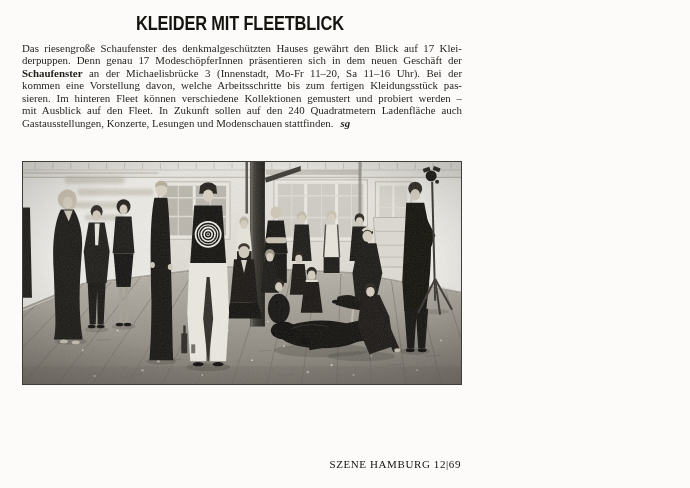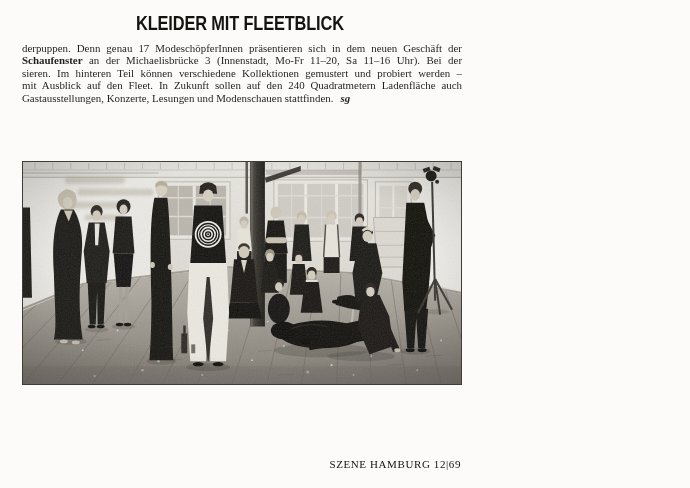--- a/index.html
+++ b/index.html
@@ -43,23 +43,25 @@
 <body>
 
 <div class="page">
 
   <div class="headline-row">
     <span class="h1wrap"><h1 class="headline">KLEIDER MIT FLEETBLICK</h1></span>
     <div class="rule"></div>
   </div>
 
   <div class="body-text" id="body-text">
+      <div class="bodyline jline"><span>Das riesengroße Schaufenster des denkmalgeschützten Hauses gewährt den Blick auf 17 Klei-</span></div>
       <div class="bodyline jline"><span>derpuppen. Denn genau 17 ModeschöpferInnen präsentieren sich in dem neuen Geschäft der</span></div>
       <div class="bodyline jline"><span class="seg-b">Schaufenster</span><span> an der Michaelisbrücke 3 </span><span class="seg-i">(Innenstadt, Mo-Fr 11–20, Sa 11–16 Uhr)</span><span>. Bei der</span></div>
-      <div class="bodyline jline"><span>sieren. Im hinteren Teil können verschiedene Kollektionen gemustert und probiert werden –</span></div>
+      <div class="bodyline jline"><span>kommen eine Vorstellung davon, welche Arbeitsschritte bis zum fertigen Kleidungsstück pas-</span></div>
+      <div class="bodyline jline"><span>sieren. Im hinteren Fleet können verschiedene Kollektionen gemustert und probiert werden –</span></div>
       <div class="bodyline jline"><span>mit Ausblick auf den Fleet. In Zukunft sollen auf den 240 Quadratmetern Ladenfläche auch</span></div>
       <div class="bodyline"><span>Gastausstellungen, Konzerte, Lesungen und Modenschauen stattfinden.</span><span class="seg-sig">sg</span></div>
     </div>
 
   <div class="photo">
     <svg width="438" height="222" viewBox="0 0 440 224" preserveAspectRatio="none">
       <defs>
         <linearGradient id="wallGrad" x1="0" y1="0" x2="0" y2="1">
           <stop offset="0" stop-color="#e9e7e1"></stop>
             <stop offset="0.6" stop-color="#ddd9d2"></stop>

